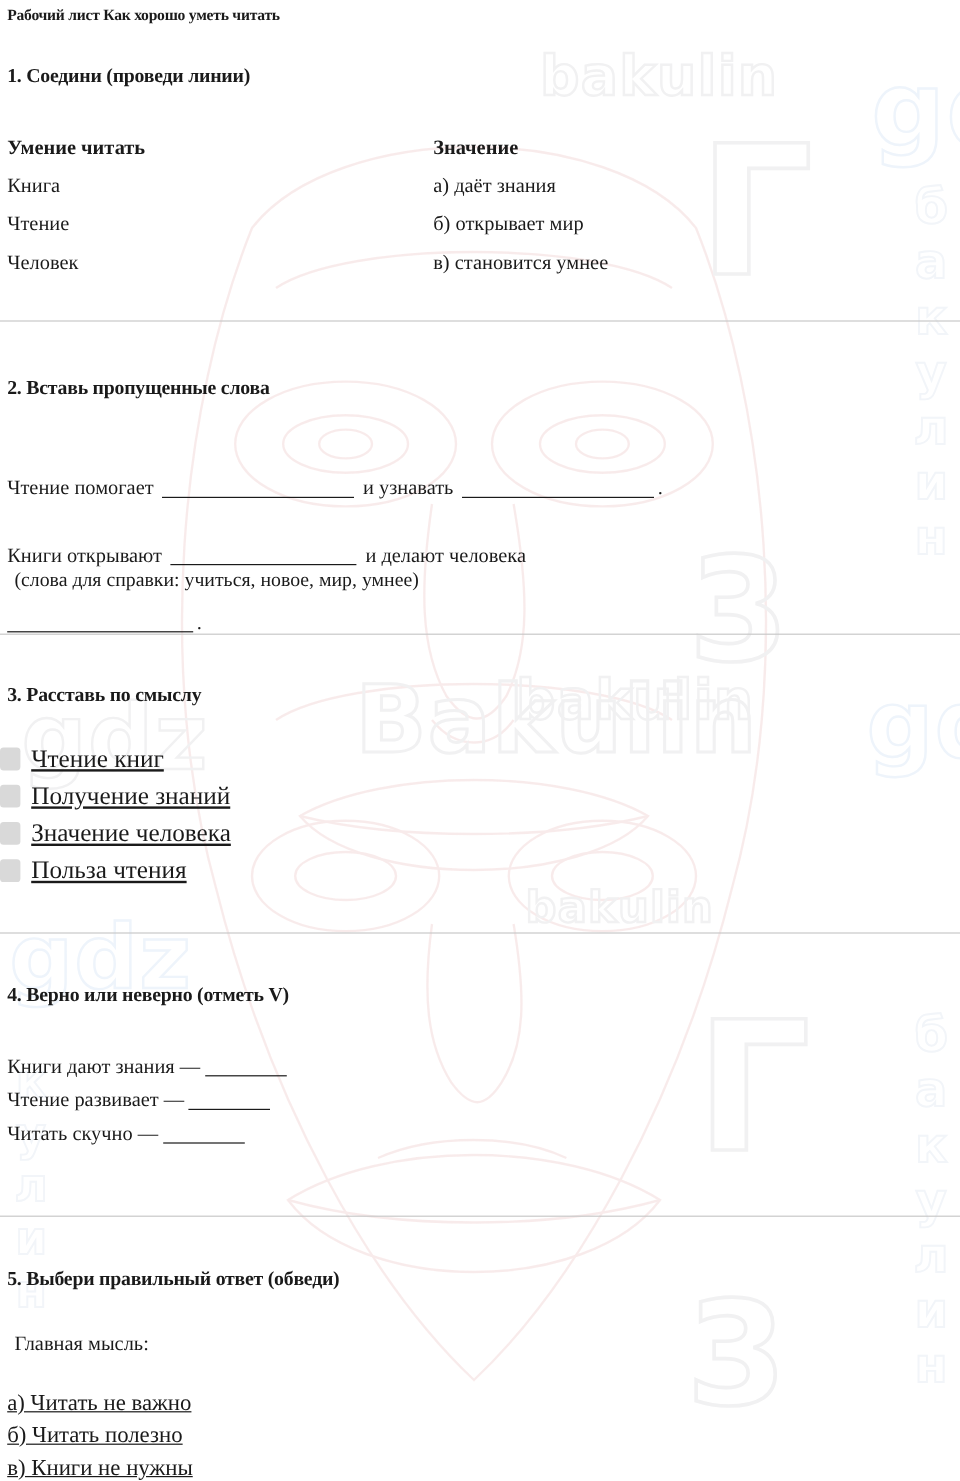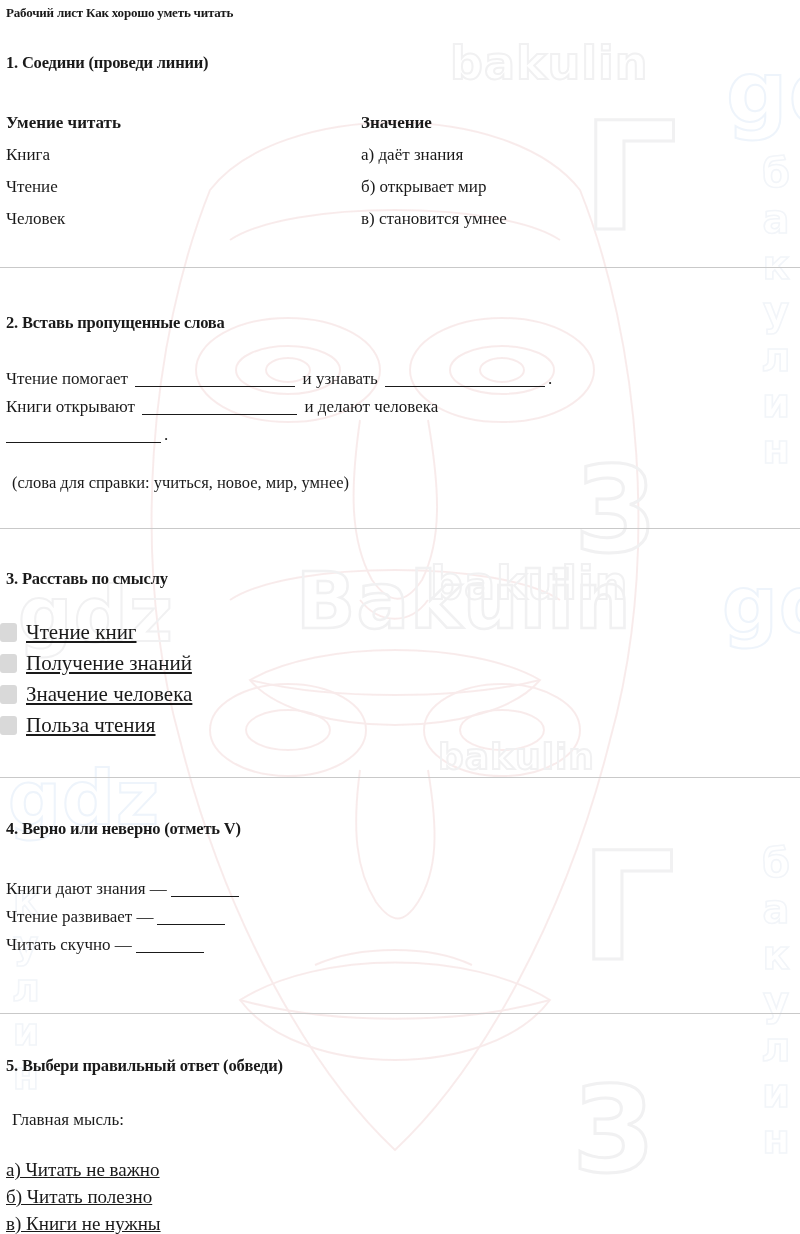--- a/index.html
+++ b/index.html
@@ -106,20 +106,21 @@
   .match-col-a { width: 355px; }
   .match-col-b { width: 340px; }
   .match-head { font-weight: 700; }
 
   
   .fill-line {
     font-size: 17px;
     line-height: 28px;
     margin-left: 6px;
     white-space: nowrap;
+    margin-top: 28px;
   }
   .blank {
     display: inline-block;
     border-bottom: 1.6px solid #1a1a1a;
     vertical-align: -3px;
     margin: 0 3px;
   }
   .b-lg { width: 160px; }
   .b-md { width: 155px; }
   .hint {

